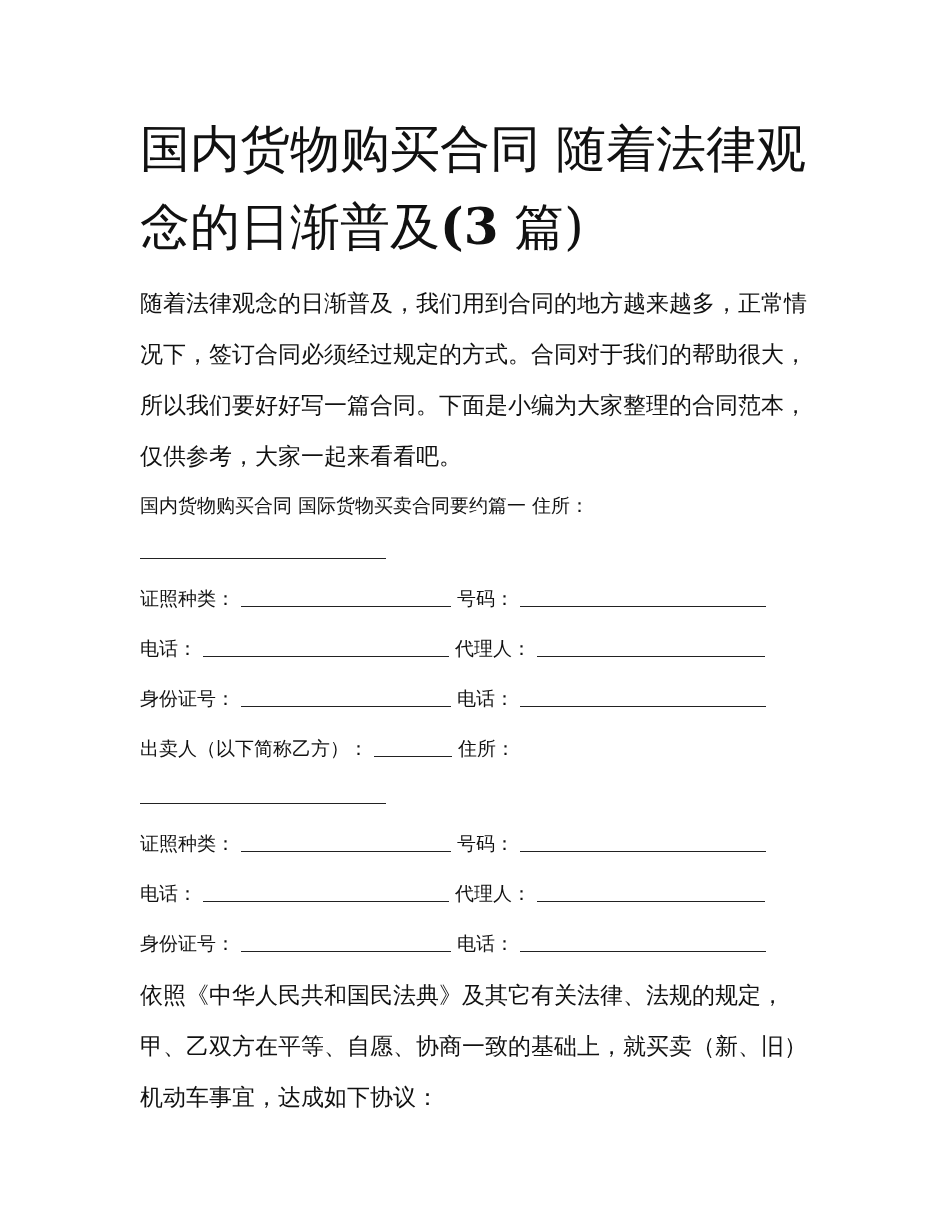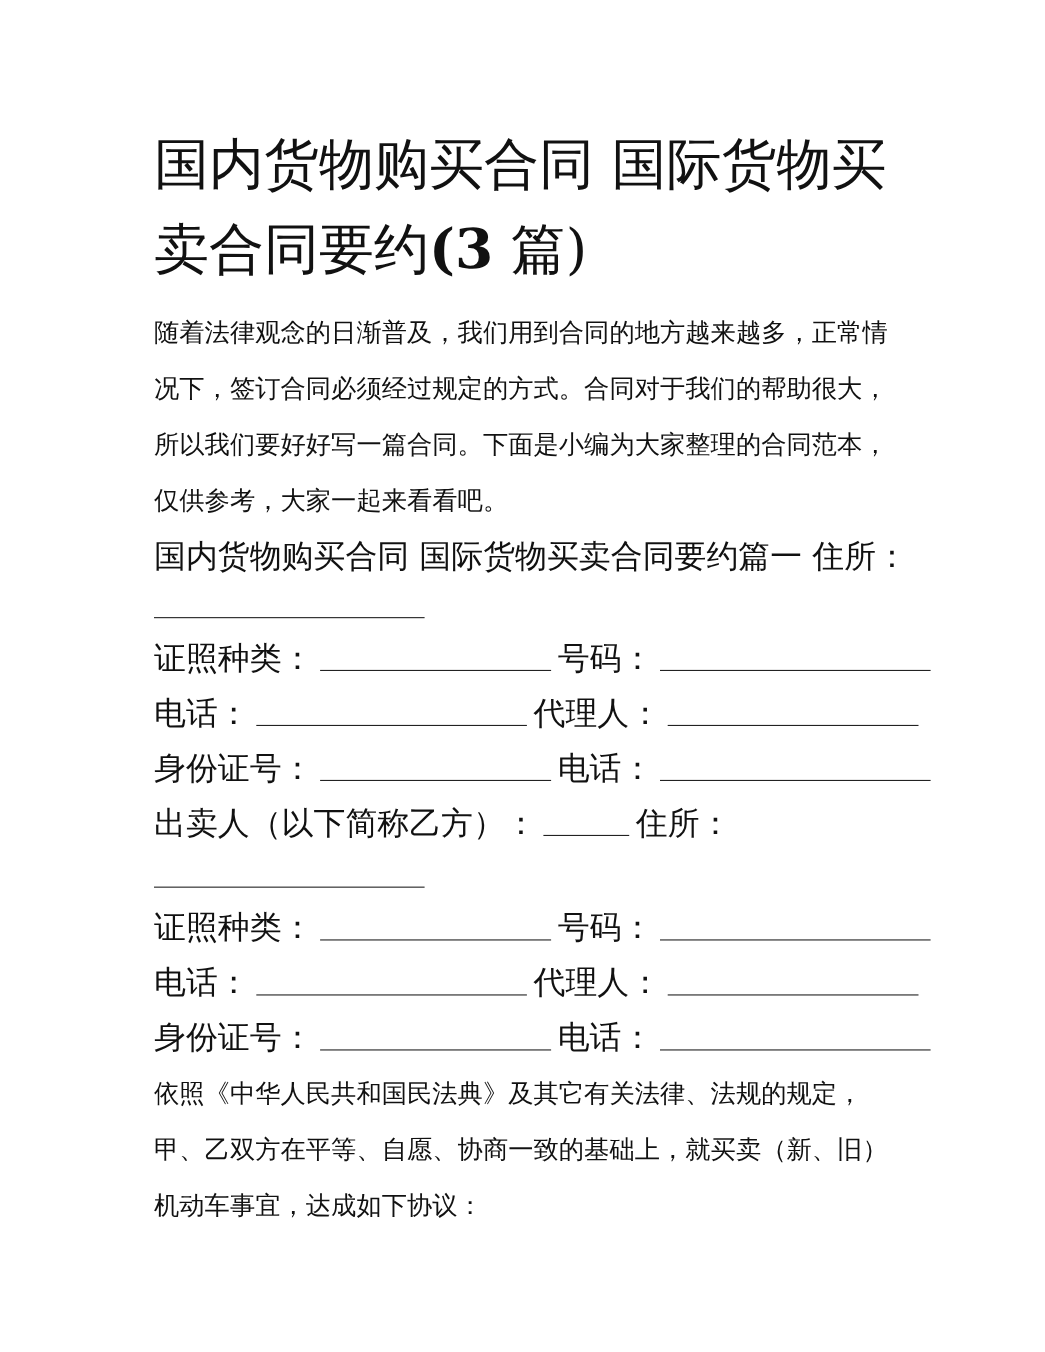--- a/index.html
+++ b/index.html
@@ -3,29 +3,29 @@
 <meta charset="utf-8">
 <style>
   html, body { margin: 0; padding: 0; background: #ffffff; }
   body { width: 950px; height: 1229px; position: relative; overflow: hidden;
          font-family: "DejaVu Serif", "Liberation Serif", serif; color: #111111; }
   .page { position: absolute; left: 140px; top: 0; width: 680px; }
   .title { position: absolute; left: 0; top: 110px; width: 680px;
            font-size: 50px; line-height: 78px; font-weight: normal; margin: 0; letter-spacing: 0px; }
   .title .bold { font-weight: bold; }
   .para { position: absolute; left: 0; font-size: 23px; line-height: 51px; margin: 0; width: 680px; }
-  .line { position: absolute; left: 0; font-size: 29px; height: 40px; line-height: 40px; white-space: nowrap; }
+  .line { position: absolute; left: 0; font-size: 19px; height: 40px; line-height: 40px; white-space: nowrap; }
   .blank { display: inline-block; border-bottom: 1.5px solid #222; height: 26px; vertical-align: baseline; margin: 0 6px; position: relative; top: 2px; }
 </style>
 </head>
 <body>
 
 <div class="page">
 
-  <h1 class="title"><span>国内货物购买合同 国际货物买卖合同要约</span><span class="bold">(3</span><span> 篇)</span></h1>
+  <h1 class="title"><span>国内货物购买合同 随着法律观念的日渐普及</span><span class="bold">(3</span><span> 篇)</span></h1>
 
   <p class="para" style="top:278px;">随着法律观念的日渐普及，我们用到合同的地方越来越多，正常情况下，签订合同必须经过规定的方式。合同对于我们的帮助很大，所以我们要好好写一篇合同。下面是小编为大家整理的合同范本，仅供参考，大家一起来看看吧。</p>
 
   <div class="line" style="top:485px;">国内货物购买合同 国际货物买卖合同要约篇一 住所：</div>
   <div class="line" style="top:530px;"><span class="blank" style="width:246px;margin-left:0;"></span></div>
 
   <div class="line" style="top:578px;">
     <span>证照种类：</span><span class="blank" style="width:210px;"></span><span>号码：</span><span class="blank" style="width:246px;"></span>
   </div>
   <div class="line" style="top:628px;">

